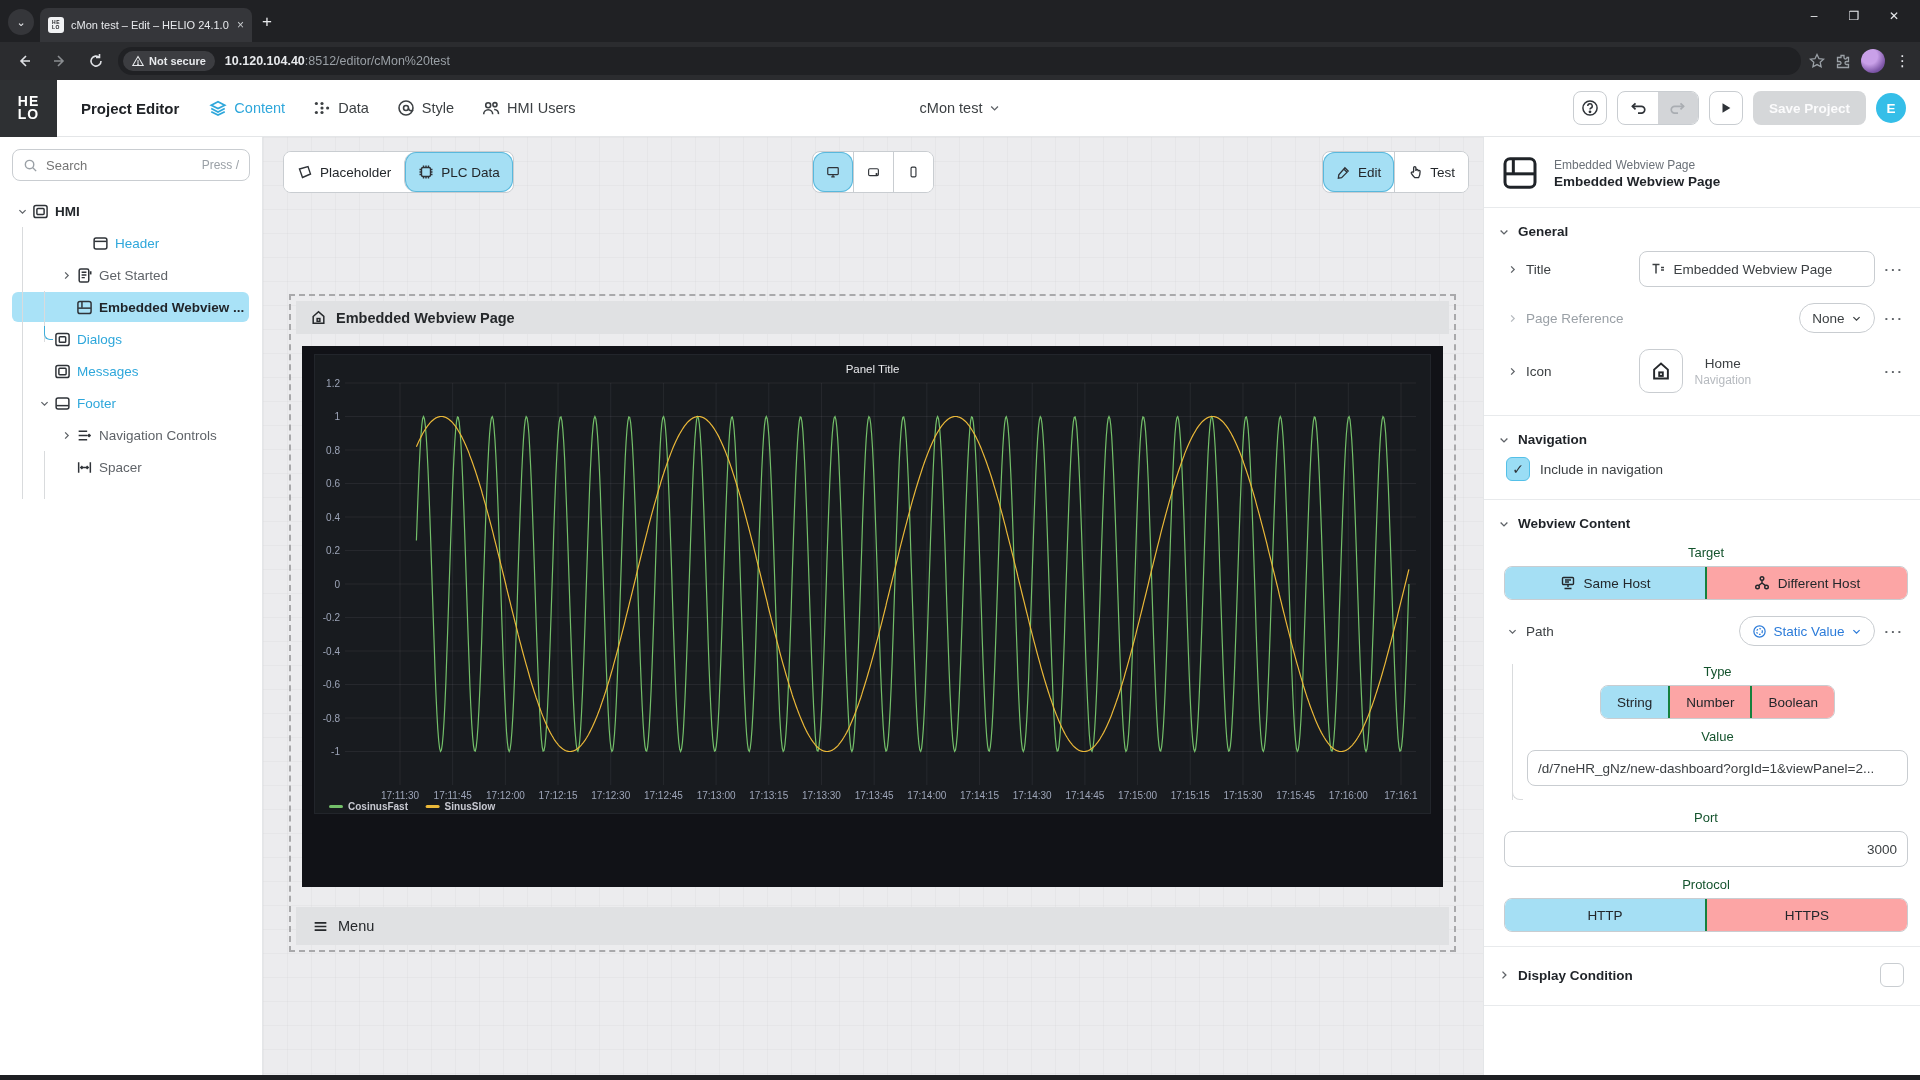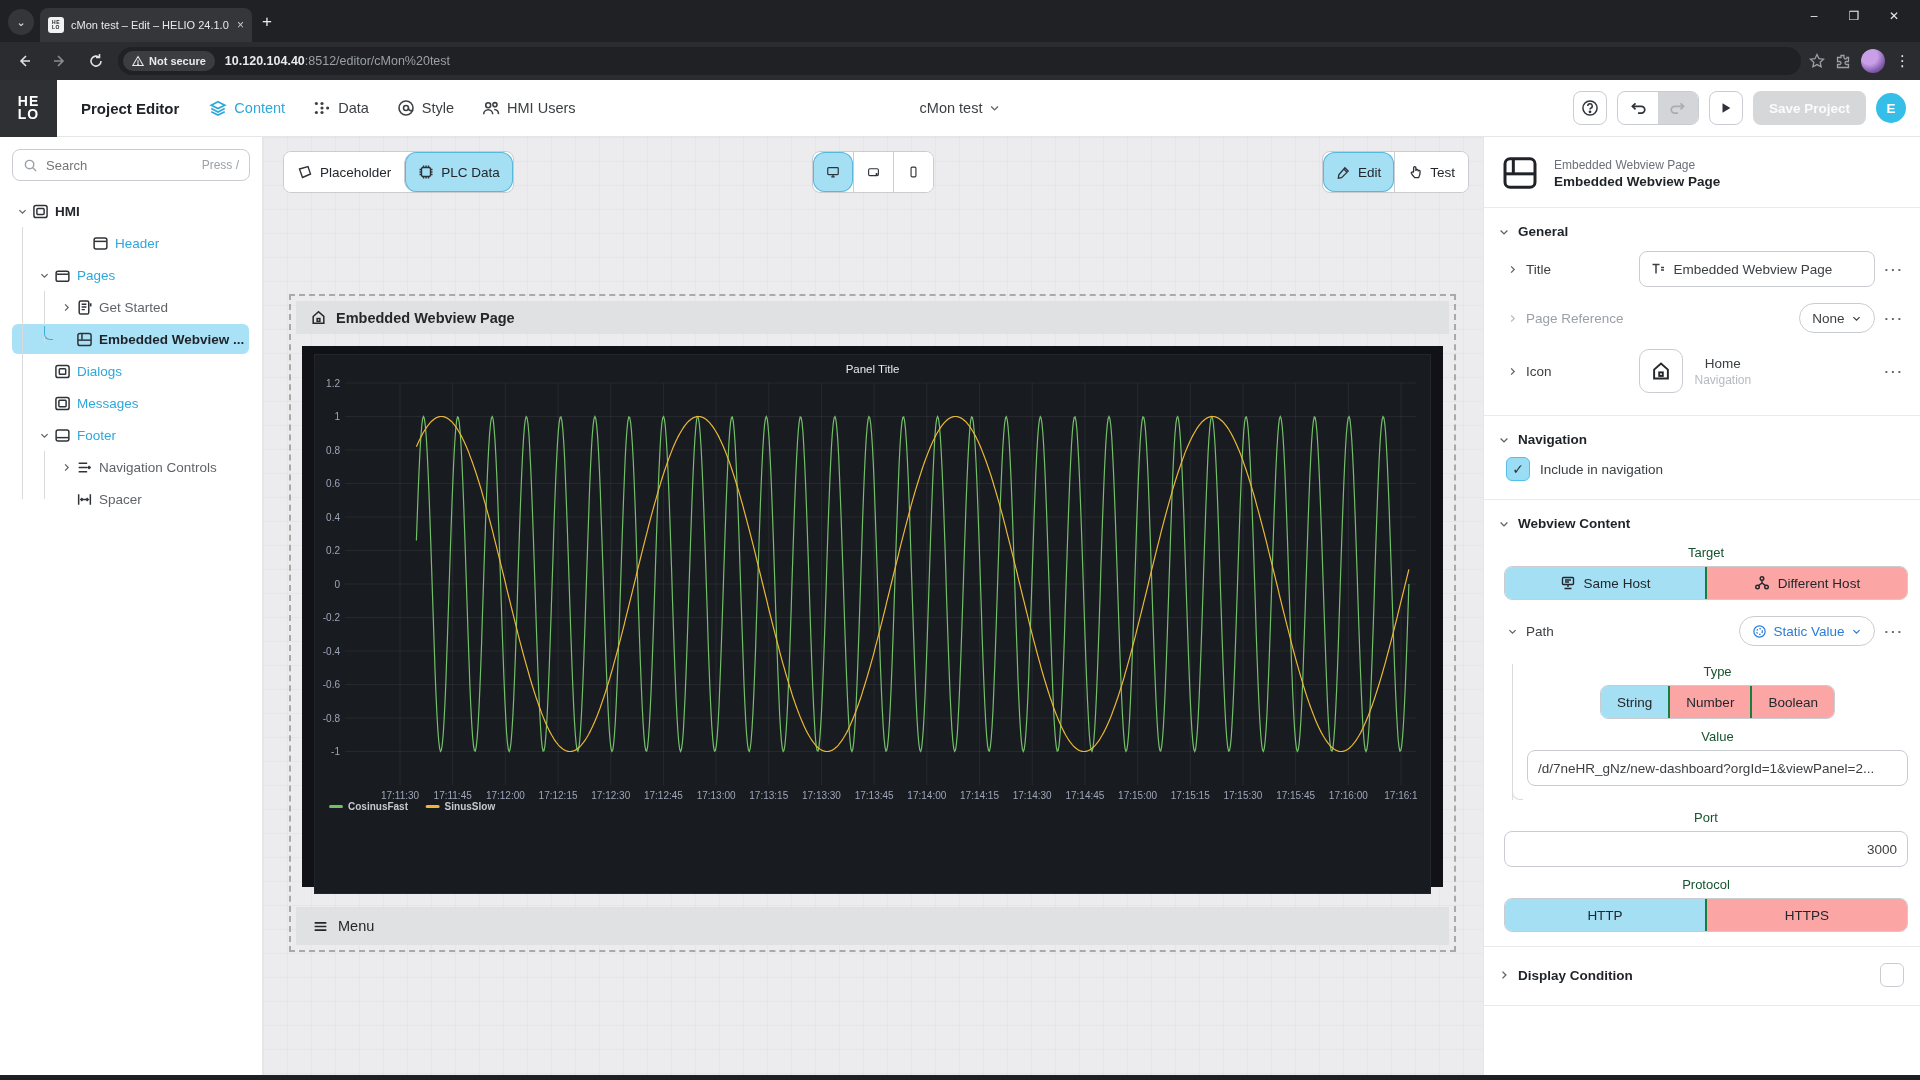--- a/index.html
+++ b/index.html
@@ -74,21 +74,21 @@
   .seg .sgb:first-child { border-left:none; }
   .seg .sgb.on { background:#a5dff4; box-shadow:inset 0 0 0 1px #59b8dc; border-radius:12px; }
   .segleft { position:absolute; left:20px; top:0; }
   .segcenter { position:absolute; left:50%; transform:translateX(-50%); top:0; }
   .segright { position:absolute; right:14px; top:0; }
 
   .artboard { position:absolute; left:33px; top:164px; width:1153px; height:644px; }
   .dashsel { position:absolute; inset:-7px; border:2px dashed #a9a9ab; pointer-events:none; }
   .pagebar { height:33px; background:#e0e1e3; display:flex; align-items:center; gap:9px; padding:0 14px; font-size:14.5px; font-weight:bold; color:#25282b; }
   .webview { margin:12px 6px 0 6px; height:541px; background:#111217; position:relative; }
-  .gpanel { position:absolute; left:12px; right:12px; top:8px; height:540px; background:#181b1f; border:1px solid #22252b; }
+  .gpanel { position:absolute; left:12px; right:12px; top:8px; height:460px; background:#181b1f; border:1px solid #22252b; }
   .menubar { margin-top:20px; height:38px; background:#e0e1e3; display:flex; align-items:center; gap:9px; padding:0 16px; font-size:14.5px; color:#25282b; }
 
   
   .props { width:437px; flex:none; border-left:1px solid #e4e6e8; background:#fff; overflow:hidden; font-size:13.5px; color:#3c4043; }
   .phead { display:flex; align-items:center; gap:14px; padding:16px 16px 14px 16px; }
   .phead .t1 { font-size:12px; color:#6b7178; }
   .phead .t2 { font-size:13.5px; font-weight:bold; color:#1f2328; margin-top:2px; }
   .pdiv { height:1px; background:#e8eaec; }
   .sect { padding:12px 12px 14px 12px;text-align:center; }
   .secthead { display:flex; align-items:center; gap:8px; font-weight:bold; color:#1f2328; padding:4px 0 4px 2px; }
@@ -296,34 +296,20 @@
           </div>
           <div class="trow" style="padding-left: 35px; margin-left: 38px;">
             <span class="exp"></span>
             <span class="tic">
               <svg width="17" height="17" viewBox="0 0 16 16" fill="none" stroke="#2f3338" stroke-width="1.4">
                 <rect x="2" y="2.8" width="12" height="10.4" rx="1.8"></rect>
                 <path d="M2.3 6 H13.7"></path>
               </svg>
             </span>
             <span class="lbl c-link">Header</span>
-          </div>
-          <div class="trow" style="padding-left: 35px;">
-            <span class="exp">
-              <svg width="11" height="11" viewBox="0 0 16 16" fill="none" stroke="#5f6368" stroke-width="1.8">
-                <path d="M3.5 6 L8 10.5 L12.5 6"></path>
-              </svg>
-            </span>
-            <span class="tic">
-              <svg width="17" height="17" viewBox="0 0 16 16" fill="none" stroke="#2f3338" stroke-width="1.4">
-                <rect x="2" y="4" width="12" height="9.5" rx="1.8"></rect>
-                <path d="M2.3 6.8 H13.7"></path>
-              </svg>
-            </span>
-            <span class="lbl c-link">Pages</span>
           </div>
           <div class="trow" style="padding-left: 57px;">
             <span class="exp">
               <svg width="11" height="11" viewBox="0 0 16 16" fill="none" stroke="#5f6368" stroke-width="1.8">
                 <path d="M6 3.5 L10.5 8 L6 12.5"></path>
               </svg>
             </span>
             <span class="tic">
               <svg width="17" height="17" viewBox="0 0 16 16" fill="none" stroke="#2f3338" stroke-width="1.4">
                 <rect x="3" y="1.8" width="9" height="12.4" rx="1.5"></rect>

